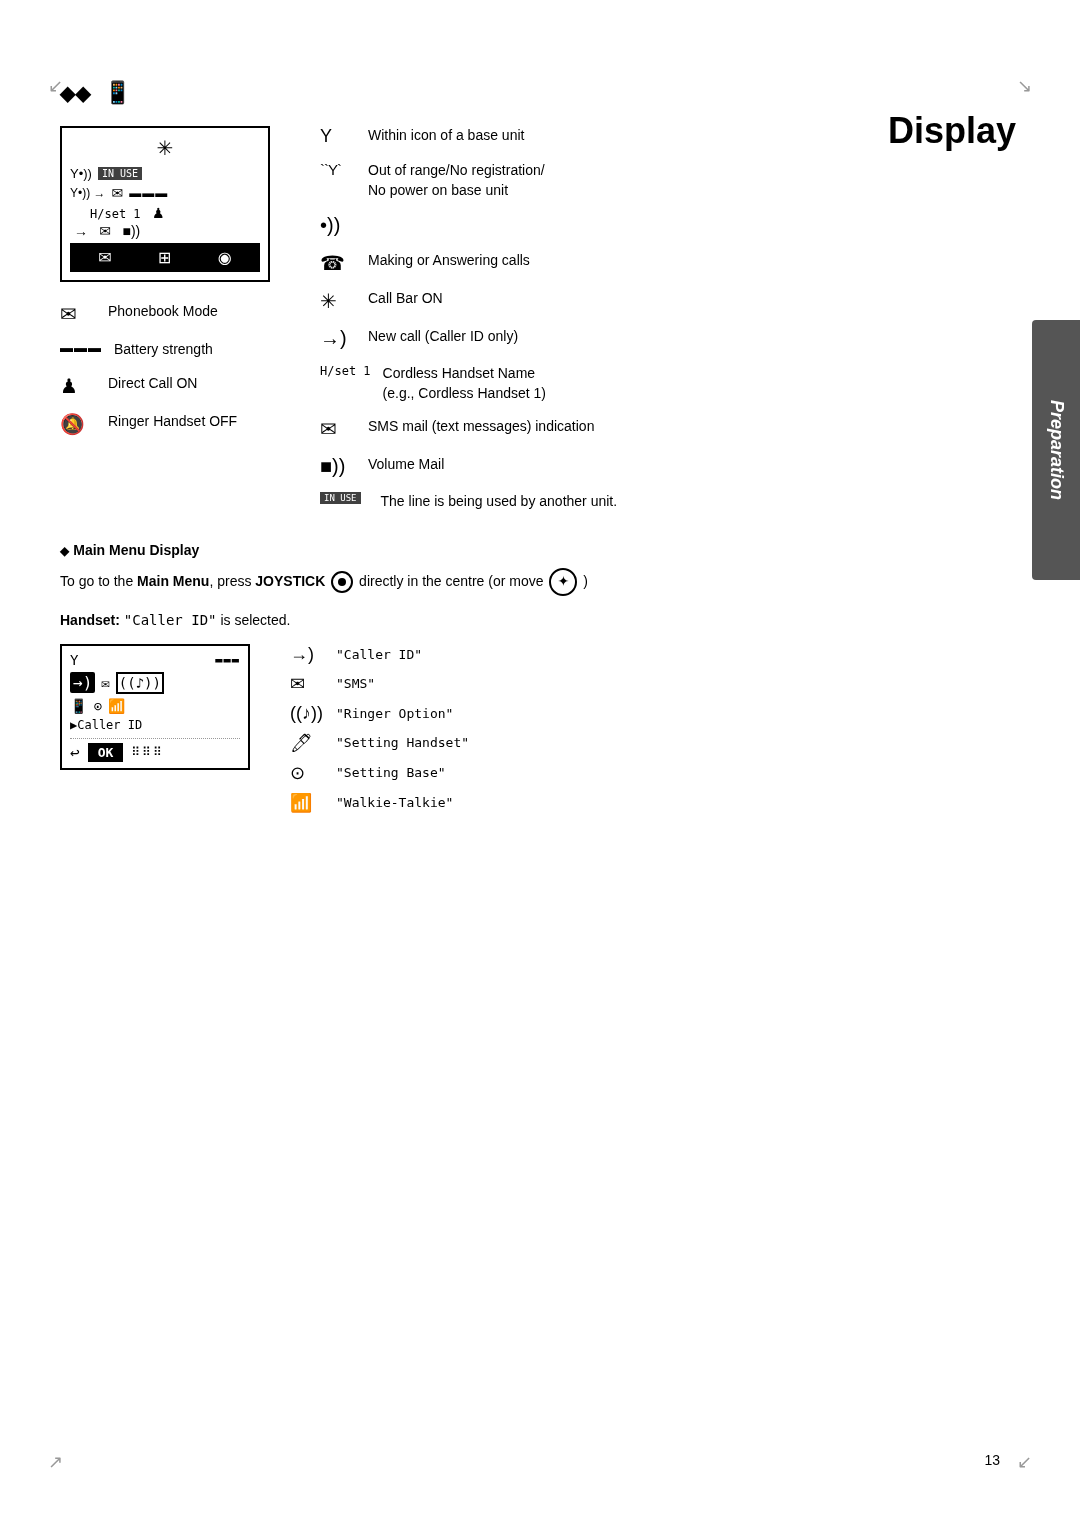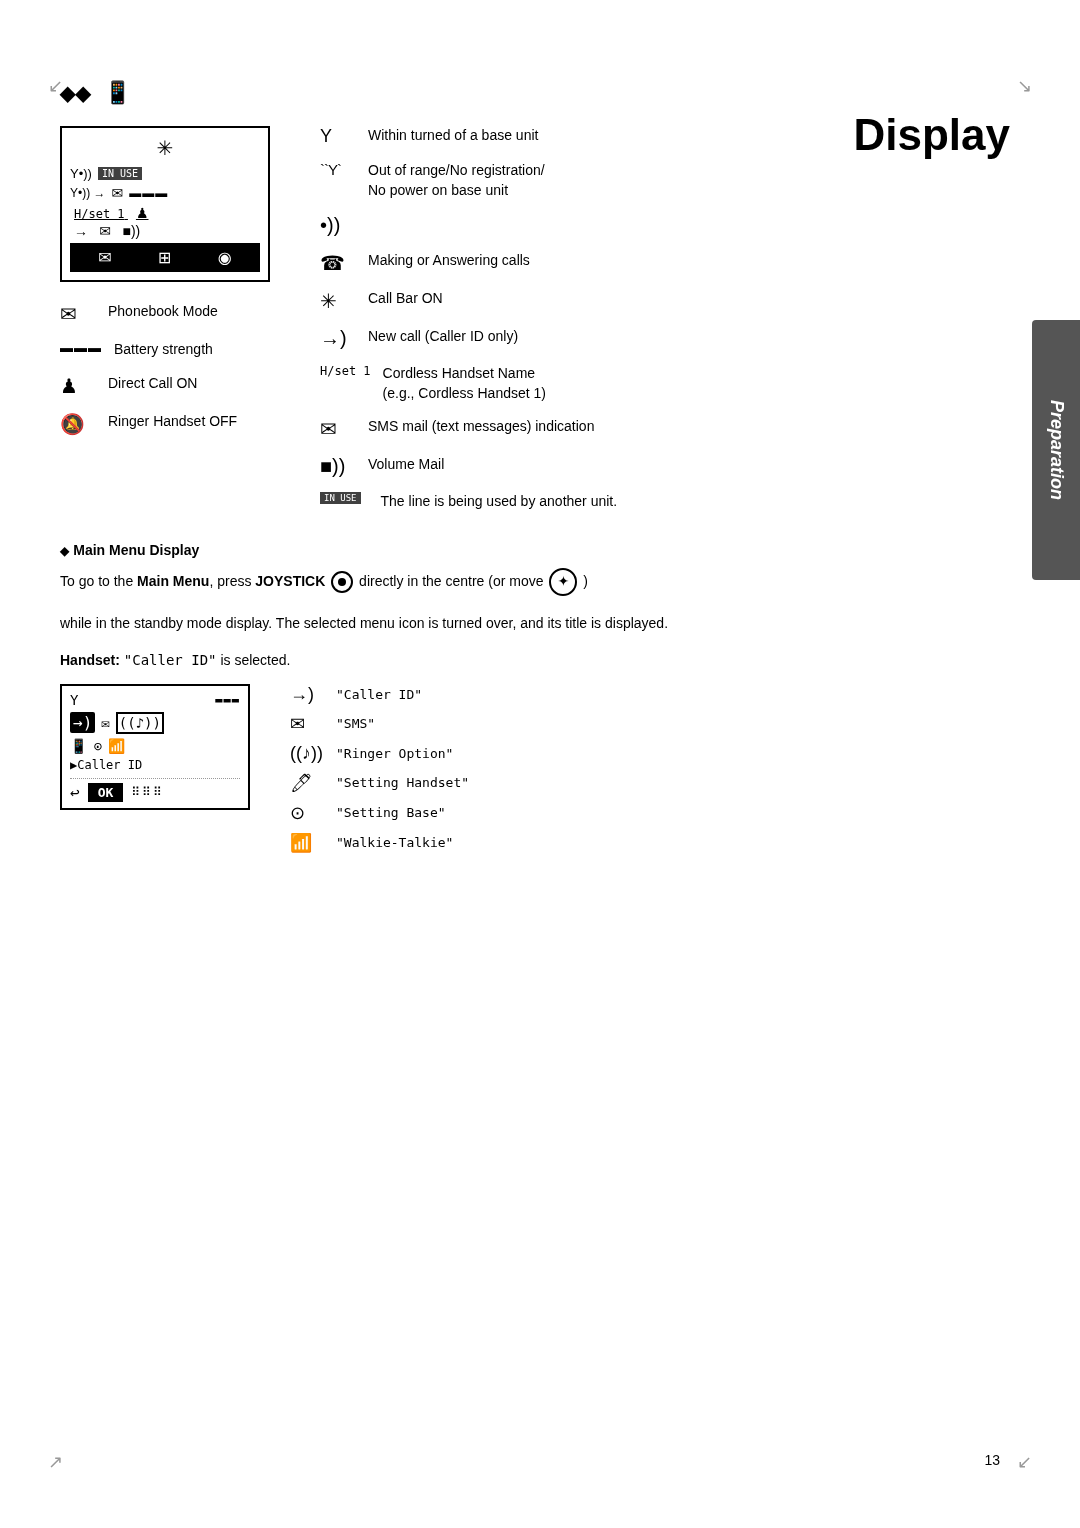--- a/index.html
+++ b/index.html
@@ -10,22 +10,22 @@
       font-family: Arial, Helvetica, sans-serif;
       font-size: 15px;
       color: #000;
       position: relative;
     }
 
     
     .page-title {
       position: absolute;
       top: 110px;
-      right: 70px;
-      font-size: 44px;
+      right: 64px;
+      font-size: 36px;
       font-weight: normal;
       font-family: Arial, sans-serif;
     }
 
     
     .side-tab {
       position: absolute;
       right: 0;
       top: 320px;
       width: 48px;
@@ -98,23 +98,22 @@
     }
     .in-use-badge {
       background: #404040;
       color: #fff;
       font-size: 10px;
       padding: 1px 4px;
       font-family: monospace;
     }
     .handset-screen-row2 {
       font-size: 12px;
-      margin-left: 4px;
+      margin-left: 20px;
       margin-bottom: 2px;
-      text-decoration: underline;
     }
     .handset-screen-row3 {
       font-size: 12px;
       margin-left: 4px;
       margin-bottom: 4px;
     }
     .handset-screen-bottom {
       display: flex;
       justify-content: space-around;
       align-items: center;
@@ -396,21 +395,21 @@
         <div class="icon-legend-item">
           <span class="icon-symbol">🔕</span>
           <span class="icon-text">Ringer Handset OFF</span>
         </div>
       </div>
     </div>
 
     <div class="icons-col">
       <div class="icon-legend-item">
         <span class="icon-symbol" style="font-size:18px;">Y</span>
-        <span class="icon-text">Within turned of a base unit</span>
+        <span class="icon-text">Within icon of a base unit</span>
       </div>
       <div class="icon-legend-item">
         <span class="icon-symbol" style="font-size:15px; letter-spacing:-1px;">``Y`</span>
         <span class="icon-text">Out of range/No registration/<br>No power on base unit</span>
       </div>
       <div class="icon-legend-item">
         <span class="icon-symbol">•))</span>
       </div>
       <div class="icon-legend-item">
         <span class="icon-symbol">☎</span>
@@ -450,23 +449,20 @@
       <span>Main Menu Display</span>
     </div>
 
     <p class="body-text">
       To go to the <strong>Main Menu</strong>, press <strong>JOYSTICK</strong>
       <span class="joystick-icon"></span>
       directly in the centre (or move
       <span class="joystick-move-icon"></span>
       )
     </p>
-    <p class="body-text">
-      while in the standby mode display. The selected menu icon is turned over, and its title is displayed.
-    </p>
 
     <p class="example-text">
       <strong>Handset:</strong>
       <span class="monospace">"Caller ID"</span>
       <span> is selected.</span>
     </p>
 
     <div class="example-layout">
 
       <div class="mini-screen">

